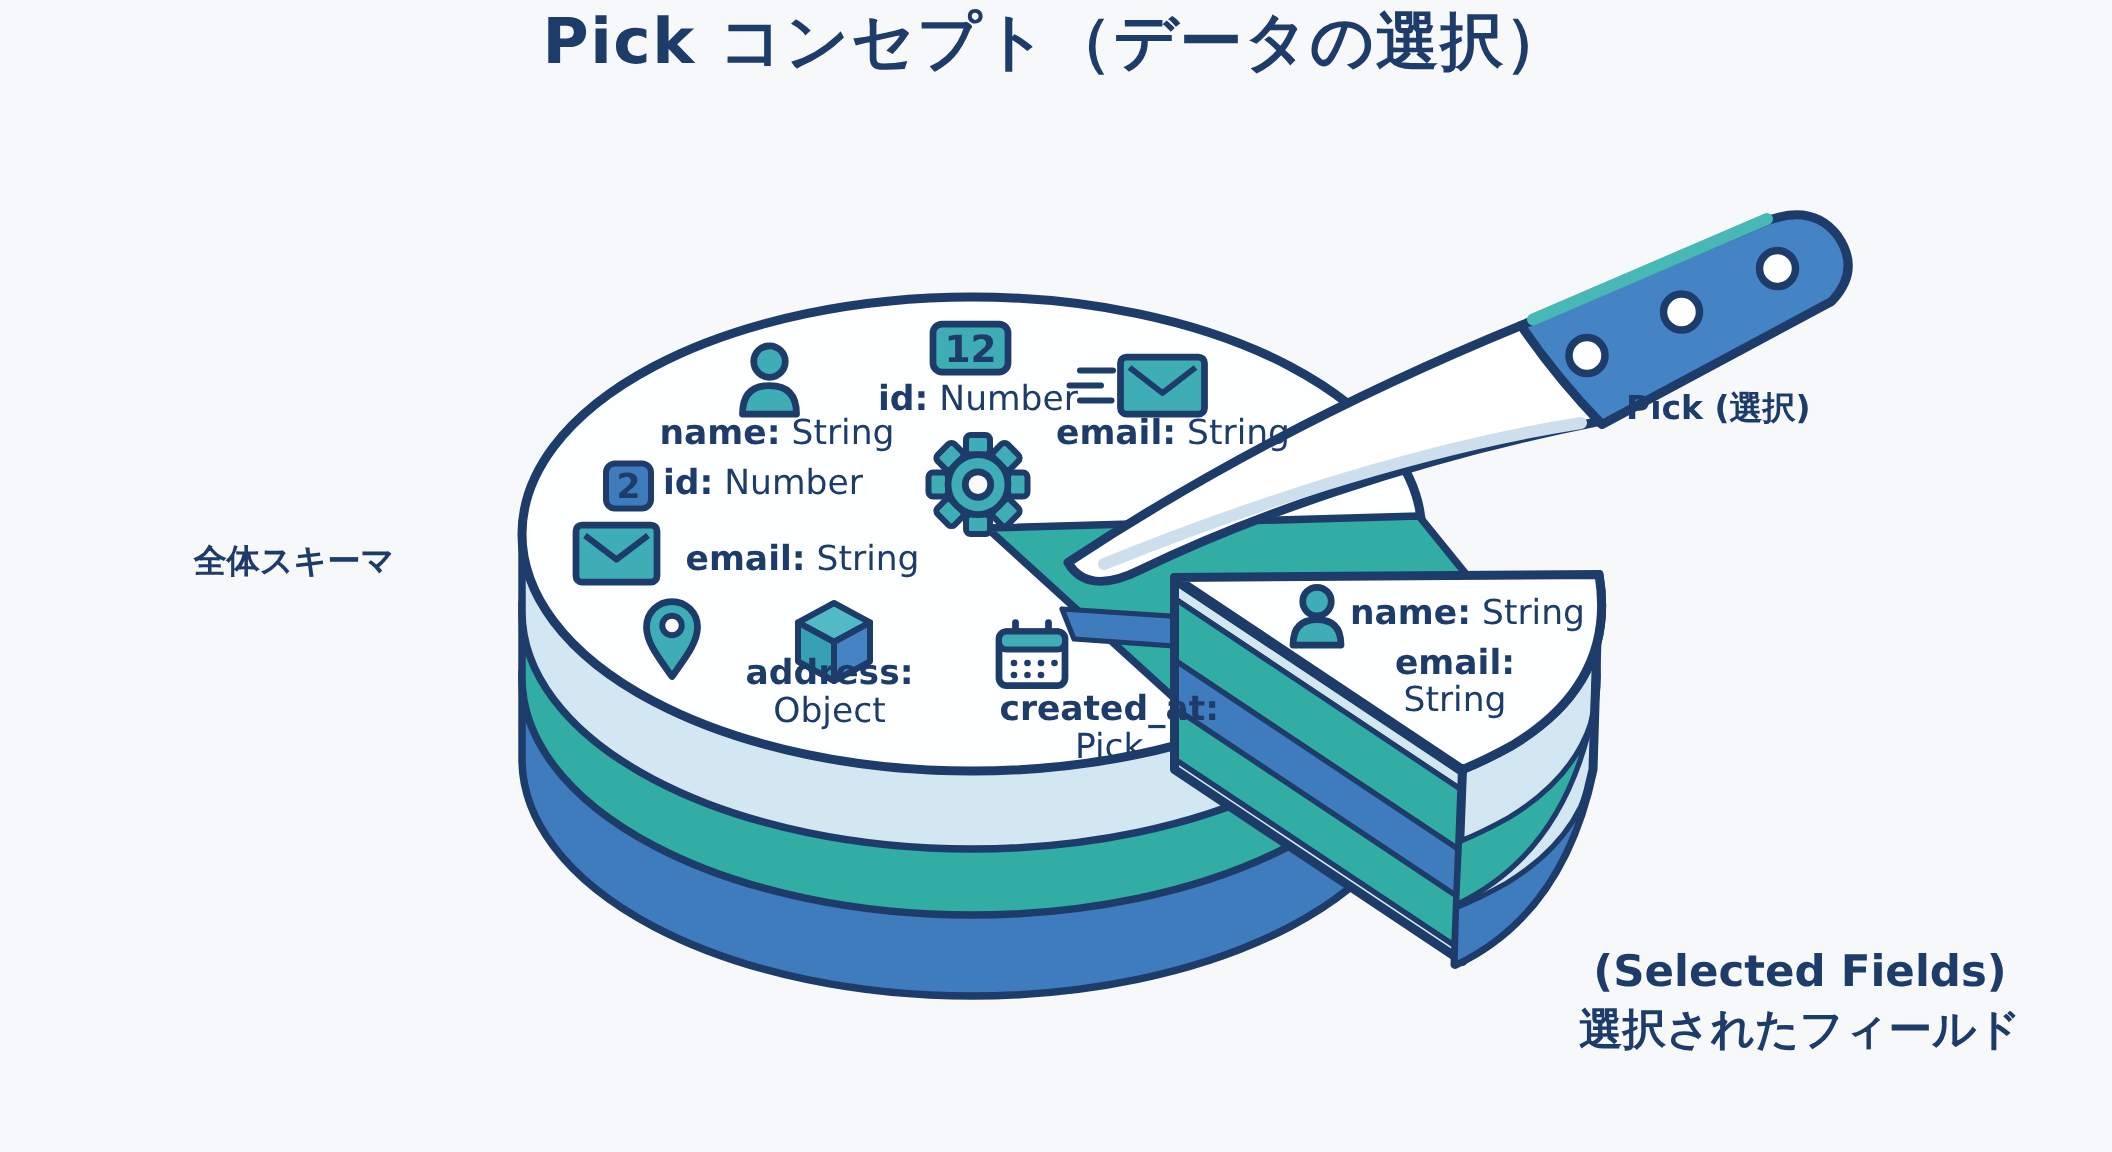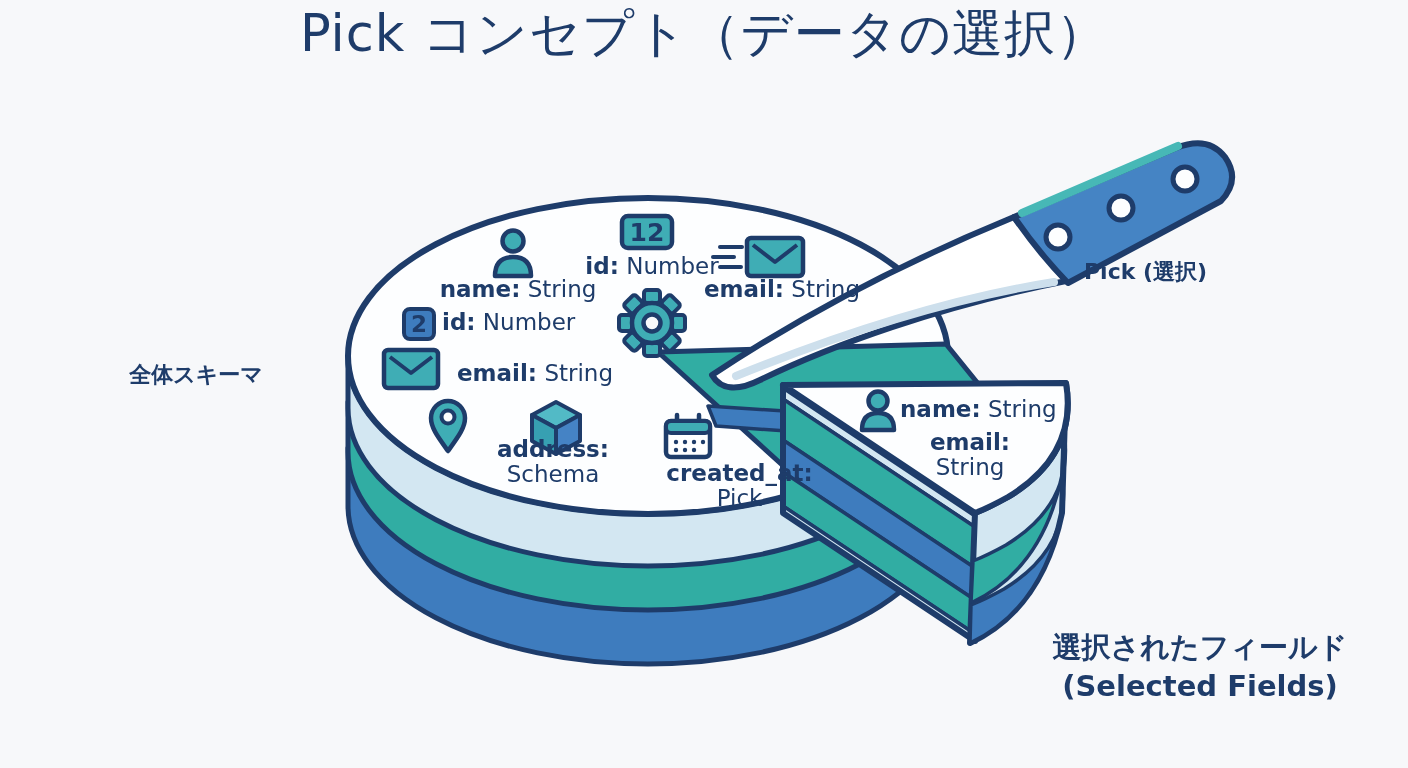--- a/index.html
+++ b/index.html
@@ -5,21 +5,21 @@
   html,body { margin:0; padding:0; background:#e9ebee; }
   .canvas {
     position:relative; width:1408px; height:768px;
     background:#f7f8fa; overflow:hidden;
     font-family:"DejaVu Sans", sans-serif;
   }
   svg.art { position:absolute; left:0; top:0; z-index:1; }
   .lbl { position:absolute; z-index:2; color:#1e3c6a; }
   .title {
     left:0; top:44; width:100%; text-align:center;
-    font-size:51px; font-weight:400; letter-spacing:1px;
+    font-size:42px; font-weight:700; letter-spacing:1px;
   }
   .sidelbl { font-weight:700; text-align:center; line-height:40px; }
   .full-schema { left:55px; top:355px; width:282px; font-size:22px; }
   .selected    { left:1005px; top:628px; width:390px; font-size:29px; line-height:39px; }
   .picklbl { left:1084px; top:257px; width:200px; font-size:22px; font-weight:700; }
   .f { font-size:23px; line-height:25px; }
   .fk { font-weight:700; }
   .tc { text-align:center; }
   .badge-text { font-family:"DejaVu Sans", sans-serif; font-weight:700; }
 </style>
@@ -160,35 +160,35 @@
 
   <div class="lbl title">Pick コンセプト（データの選択）</div>
 
   <div class="lbl sidelbl full-schema">
     <div>全体スキーマ</div>
   </div>
 
   <div class="lbl picklbl">Pick (選択)</div>
 
   <div class="lbl sidelbl selected">
+    <div>(Selected Fields)</div>
     <div>選択されたフィールド</div>
-    <div>(Selected Fields)</div>
   </div>
 
   <div class="lbl f tc" style="left:428px; top:277px; width:180px;"><span class="fk">name:</span> <span>String</span></div>
 
   <div class="lbl f tc" style="left:572px; top:254px; width:160px;"><span class="fk">id:</span> <span>Number</span></div>
 
   <div class="lbl f tc" style="left:702px; top:277px; width:160px;"><span class="fk">email:</span> <span>String</span></div>
 
   <div class="lbl f" style="left:442px; top:310px; width:170px;"><span class="fk">id:</span> <span>Number</span></div>
 
   <div class="lbl f" style="left:457px; top:361px; width:170px;"><span class="fk">email:</span> <span>String</span></div>
 
-  <div class="lbl f tc" style="left:478px; top:437px; width:150px;"><span class="fk">address:</span><br><span>Schema</span></div>
+  <div class="lbl f tc" style="left:478px; top:437px; width:150px;"><span class="fk">address:</span><br><span>Object</span></div>
 
   <div class="lbl f tc" style="left:622px; top:461px; width:155px;margin-left:40px;"><span class="fk">created_at:</span><br><span>Pick</span></div>
 
   <div class="lbl f" style="left:900px; top:397px; width:170px;"><span class="fk">name:</span> <span>String</span></div>
 
   <div class="lbl f tc" style="left:900px; top:430px; width:140px;"><span class="fk">email:</span><br><span>String</span></div>
 
 </div>
 
 </body></html>

